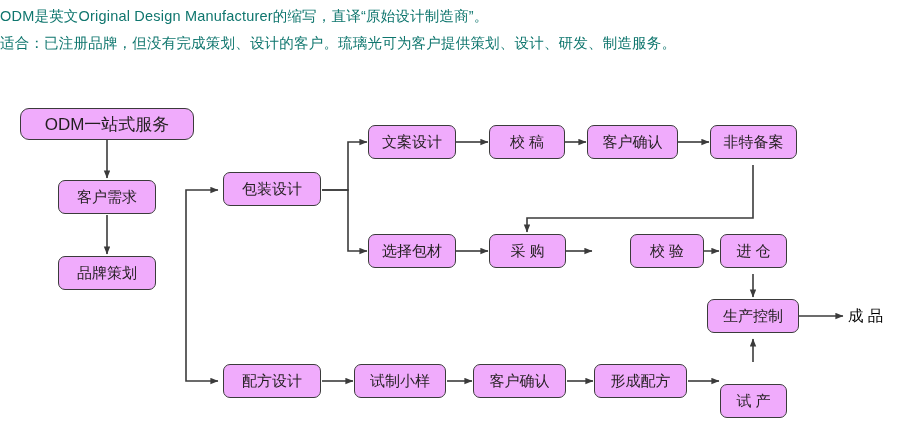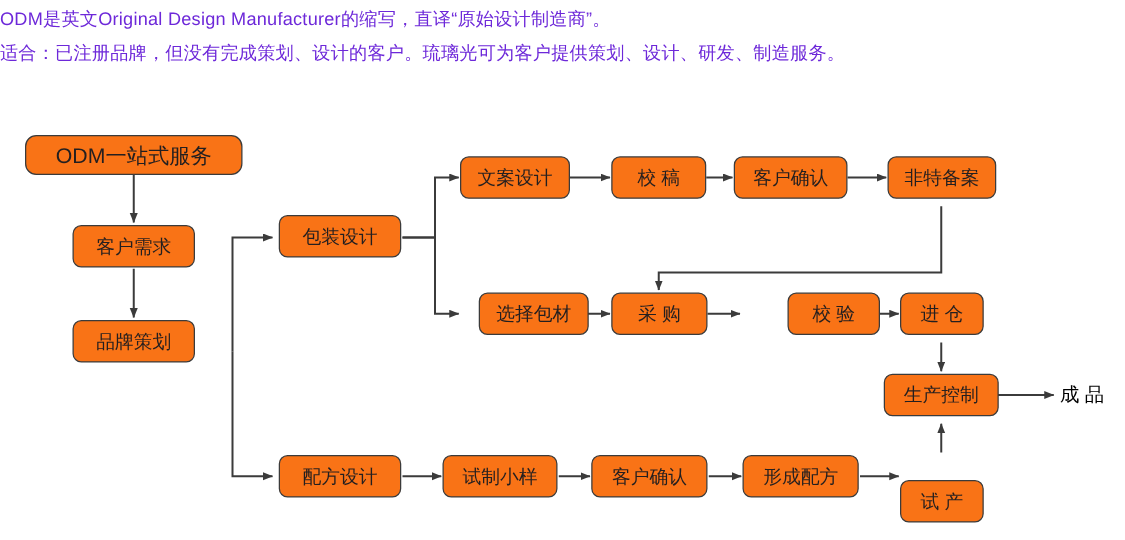--- a/index.html
+++ b/index.html
@@ -19,33 +19,33 @@
     position: absolute;
     left: 0; top: 0;
     width: 900px;
     height: 432px;
   }
   .intro {
     position: absolute;
     left: 0;
     font-size: 14.5px;
     line-height: 1.2;
-    color: #6d28d9;
+    color: #0f766e;
     white-space: nowrap;
     letter-spacing: 0.2px;
   }
   #intro-line-1 { top: 8px; }
   #intro-line-2 { top: 35px; }
 
   .node {
     position: absolute;
     box-sizing: border-box;
     border: 1.6px solid #3b3b3b;
     border-radius: 7px;
-    background: #f97316;
+    background: #f0abfc;
     display: flex;
     align-items: center;
     justify-content: center;
     font-size: 15px;
     color: #231f20;
     white-space: nowrap;
     z-index: 3;
   }
   .node.big {
     font-size: 17px;
@@ -132,21 +132,21 @@
   <div class="node" style="left:368px; top:125px; width:88px; height:34px;">文案设计</div>
 
   <div class="node" style="left:223px; top:172px; width:98px; height:34px;">包装设计</div>
 
   <div class="node" style="left:489px; top:125px; width:76px; height:34px;">校 稿</div>
 
   <div class="node" style="left:587px; top:125px; width:91px; height:34px;">客户确认</div>
 
   <div class="node" style="left:710px; top:125px; width:87px; height:34px;">非特备案</div>
 
-  <div class="node" style="left:368px; top:234px; width:88px; height:34px;margin-left:15px;">选择包材</div>
+  <div class="node" style="left:368px; top:234px; width:88px; height:34px;">选择包材</div>
 
   <div class="node" style="left:489px; top:234px; width:77px; height:34px;">采 购</div>
 
   <div class="node" style="left:593px; top:234px; width:74px; height:34px;margin-left:37px;">校 验</div>
 
   <div class="node" style="left:720px; top:234px; width:67px; height:34px;">进 仓</div>
 
   <div class="node" style="left:707px; top:299px; width:92px; height:34px;">生产控制</div>
 
   <div class="node" style="left:223px; top:364px; width:98px; height:34px;">配方设计</div>

